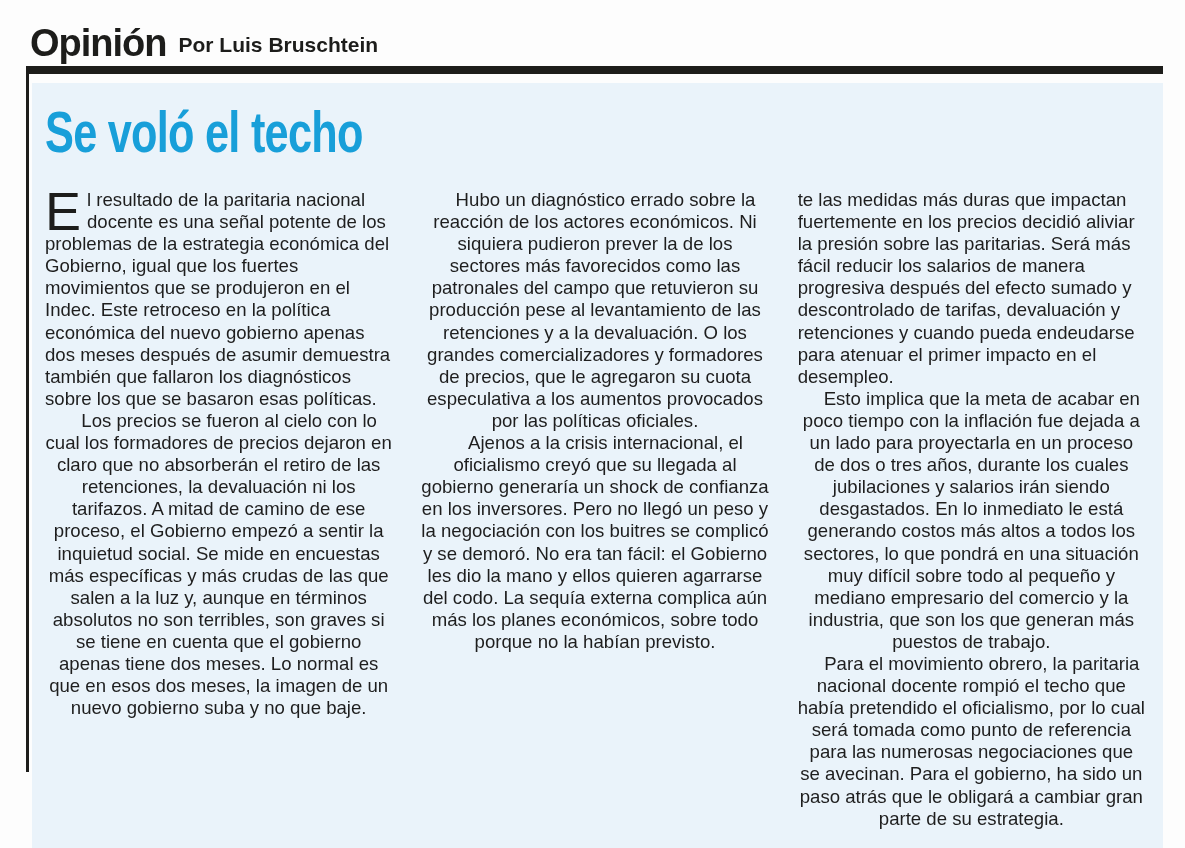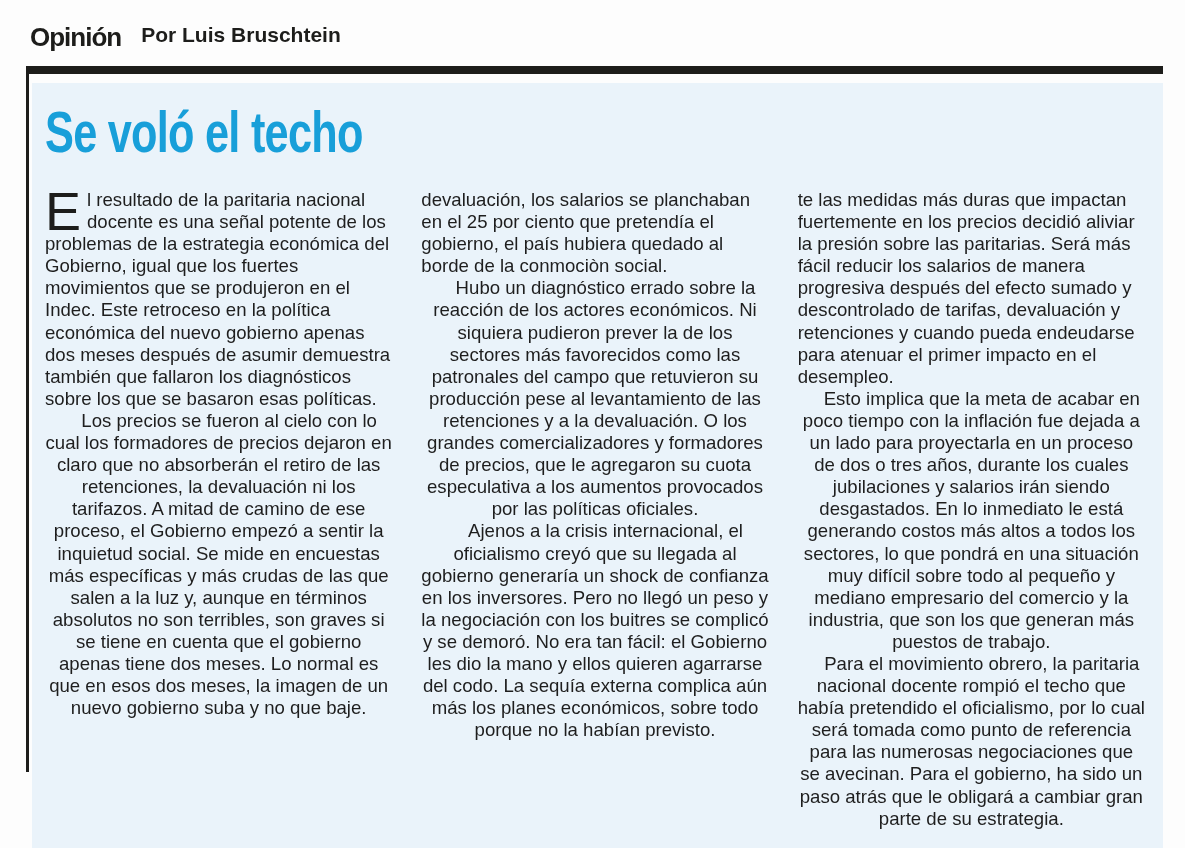--- a/index.html
+++ b/index.html
@@ -9,27 +9,27 @@
     font-family:"Liberation Sans","DejaVu Sans",sans-serif;
     position:relative;
     overflow:hidden;
   }
   .page-header{
     position:absolute;left:30px;top:22px;
     white-space:nowrap;
   }
   .section-title{
     display:inline-block;
-    font-size:26px;font-weight:bold;color:#1d1d1b;
+    font-size:38px;font-weight:bold;color:#1d1d1b;
     letter-spacing:-1px;
   }
   .byline{
     display:inline-block;
     font-size:21px;font-weight:bold;color:#1d1d1b;
-    margin-left:20px;vertical-align:4px;
+    margin-left:12px;vertical-align:4px;
   }
   .top-rule{
     position:absolute;left:26px;top:66px;
     width:1137px;height:8px;background:#1d1d1b;
   }
   .left-rule{
     position:absolute;left:26px;top:66px;
     width:3px;height:706px;background:#1d1d1b;
   }
   .article-panel{
@@ -78,21 +78,20 @@
 <div class="left-rule"></div>
 
 <div class="article-panel">
   <h1 class="headline">Se voló el techo</h1>
   <div class="columns">
     <div class="col">
         <p><span class="dropcap">E</span>l resultado de la paritaria nacional docente es una señal potente de los problemas de la estrategia económica del Gobierno, igual que los fuertes movimientos que se produjeron en el Indec. Este retroceso en la política económica del nuevo gobierno apenas dos meses después de asumir demuestra también que fallaron los diagnósticos sobre los que se basaron esas políticas.</p>
         <p class="indent">Los precios se fueron al cielo con lo cual los formadores de precios dejaron en claro que no absorberán el retiro de las retenciones, la devaluación ni los tarifazos. A mitad de camino de ese proceso, el Gobierno empezó a sentir la inquietud social. Se mide en encuestas más específicas y más crudas de las que salen a la luz y, aunque en términos absolutos no son terribles, son graves si se tiene en cuenta que el gobierno apenas tiene dos meses. Lo normal es que en esos dos meses, la imagen de un nuevo gobierno suba y no que baje.</p>
       </div>
     <div class="col">
-        <p>devaluación, los salarios se planchaban en el 25 por ciento que pretendía el gobierno, el país hubiera quedado al borde de la conmociòn social.</p>
         <p class="indent">Hubo un diagnóstico errado sobre la reacción de los actores económicos. Ni siquiera pudieron prever la de los sectores más favorecidos como las patronales del campo que retuvieron su producción pese al levantamiento de las retenciones y a la devaluación. O los grandes comercializadores y formadores de precios, que le agregaron su cuota especulativa a los aumentos provocados por las políticas oficiales.</p>
         <p class="indent">Ajenos a la crisis internacional, el oficialismo creyó que su llegada al gobierno generaría un shock de confianza en los inversores. Pero no llegó un peso y la negociación con los buitres se complicó y se demoró. No era tan fácil: el Gobierno les dio la mano y ellos quieren agarrarse del codo. La sequía externa complica aún más los planes económicos, sobre todo porque no la habían previsto.</p>
       </div>
     <div class="col">
         <p>te las medidas más duras que impactan fuertemente en los precios decidió aliviar la presión sobre las paritarias. Será más fácil reducir los salarios de manera progresiva después del efecto sumado y descontrolado de tarifas, devaluación y retenciones y cuando pueda endeudarse para atenuar el primer impacto en el desempleo.</p>
         <p class="indent">Esto implica que la meta de acabar en poco tiempo con la inflación fue dejada a un lado para proyectarla en un proceso de dos o tres años, durante los cuales jubilaciones y salarios irán siendo desgastados. En lo inmediato le está generando costos más altos a todos los sectores, lo que pondrá en una situación muy difícil sobre todo al pequeño y mediano empresario del comercio y la industria, que son los que generan más puestos de trabajo.</p>
         <p class="indent">Para el movimiento obrero, la paritaria nacional docente rompió el techo que había pretendido el oficialismo, por lo cual será tomada como punto de referencia para las numerosas negociaciones que se avecinan. Para el gobierno, ha sido un paso atrás que le obligará a cambiar gran parte de su estrategia.</p>
       </div>
   </div>
 </div>

